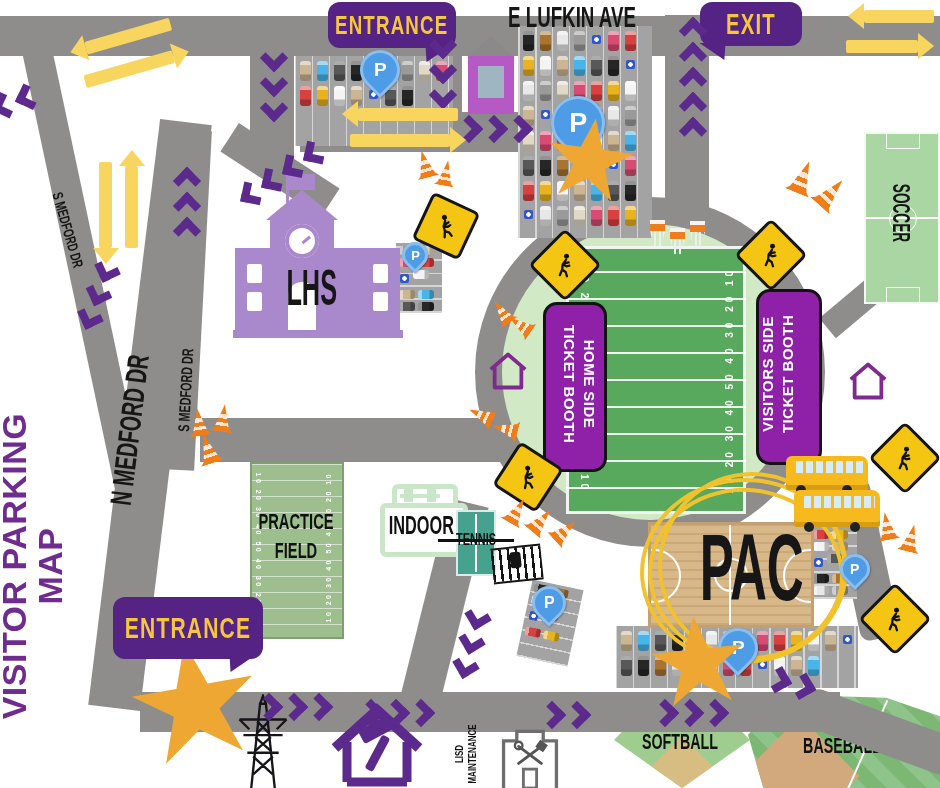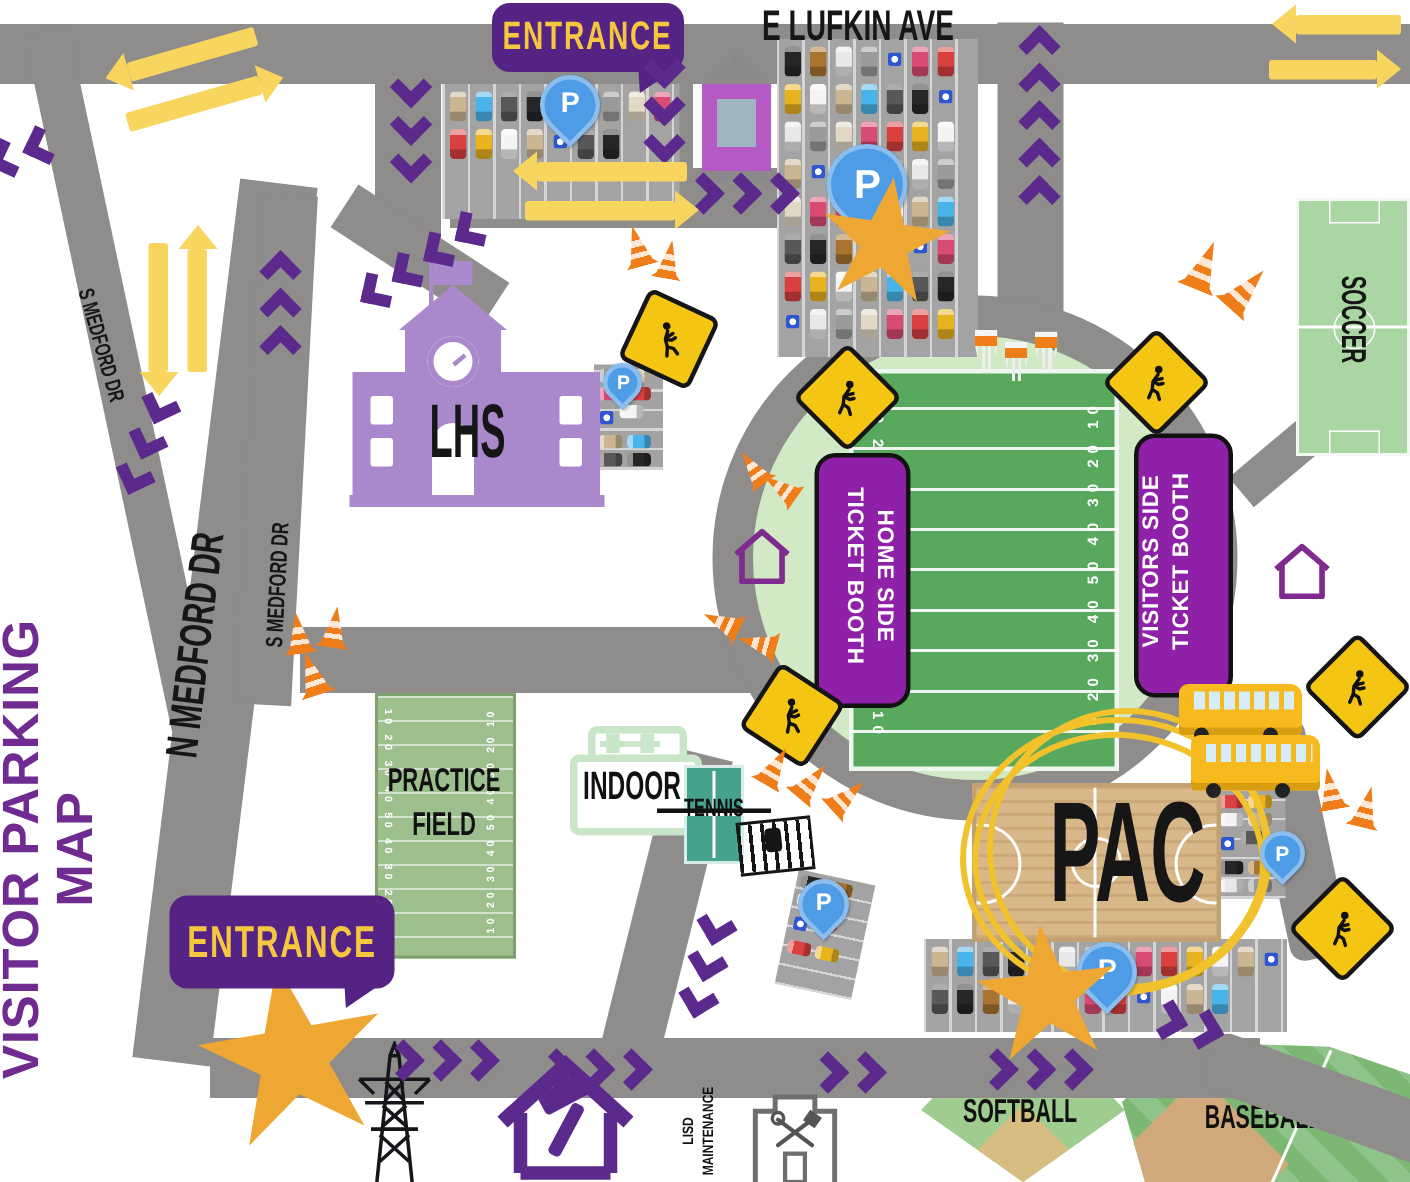--- a/index.html
+++ b/index.html
@@ -457,20 +457,23 @@
   <div class="lbl" style="left:-80px;top:417px;width:420px;height:26px;font-size:27px;line-height:26px;transform:rotate(-83deg) scale(.72,1.1);color:#161616;">N MEDFORD DR</div>
   <div class="lbl" style="left:81px;top:380px;width:210px;height:20px;font-size:15px;line-height:20px;transform:rotate(-87deg) scale(.72,1.05);color:#161616;">S MEDFORD DR</div>
   <div class="lbl" style="left:-152px;top:530px;width:370px;height:72px;transform:rotate(-90deg);color:var(--title);font-size:34px;line-height:1.05;letter-spacing:.5px;">
     <span style="display:block">VISITOR PARKING</span>
     <span style="display:block">MAP</span>
   </div>
 
   <div class="banner tail-br" style="left:328px;top:2px;width:128px;height:46px;font-size:24px;">
     <span style="transform:scale(.78,1.1);">ENTRANCE</span>
   </div>
+  <div class="banner tail-bl" style="left:700px;top:2px;width:102px;height:44px;font-size:26px;">
+    <span style="transform:scale(.78,1.1);">EXIT</span>
+  </div>
   <div class="banner tail-br" style="left:113px;top:597px;width:150px;height:62px;font-size:27px;">
     <span style="transform:scale(.78,1.1);">ENTRANCE</span>
   </div>
 
   <div class="chvg" style="left:239px;top:73px;transform:rotate(90deg);">
       <span class="chv"></span>
       <span class="chv"></span>
       <span class="chv"></span>
     </div>
   <div class="chvg" style="left:236px;top:163px;transform:rotate(147deg);">

